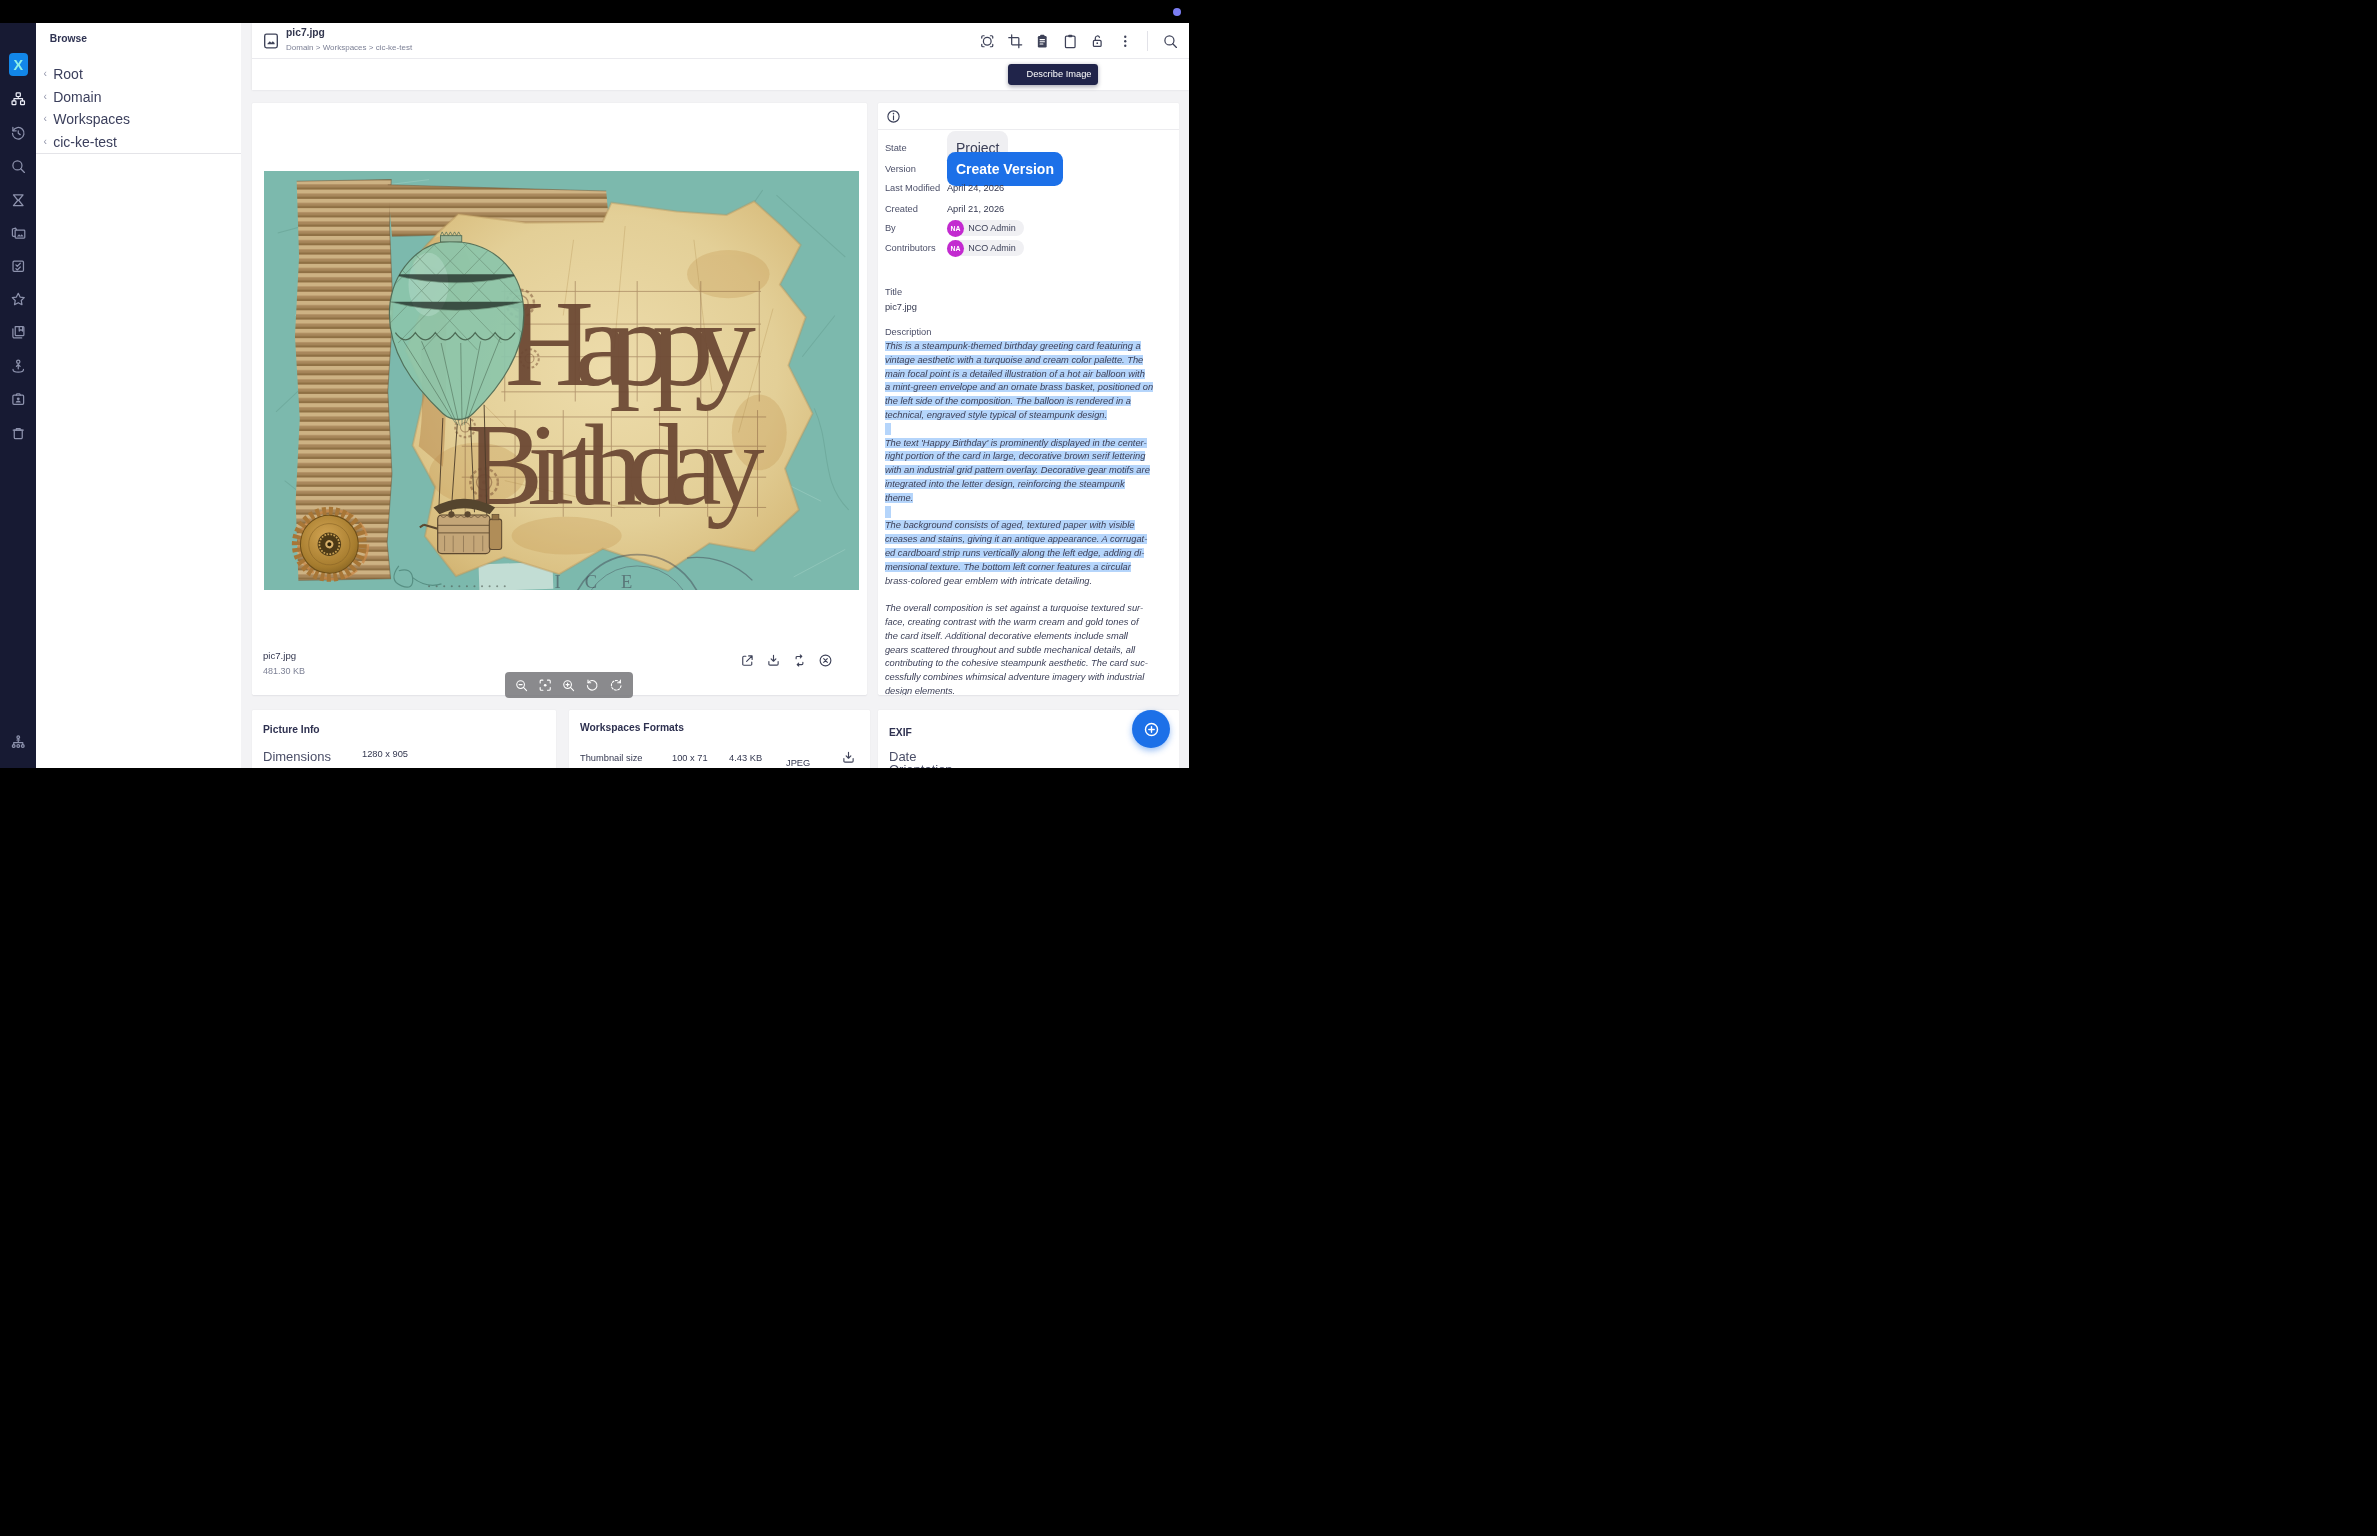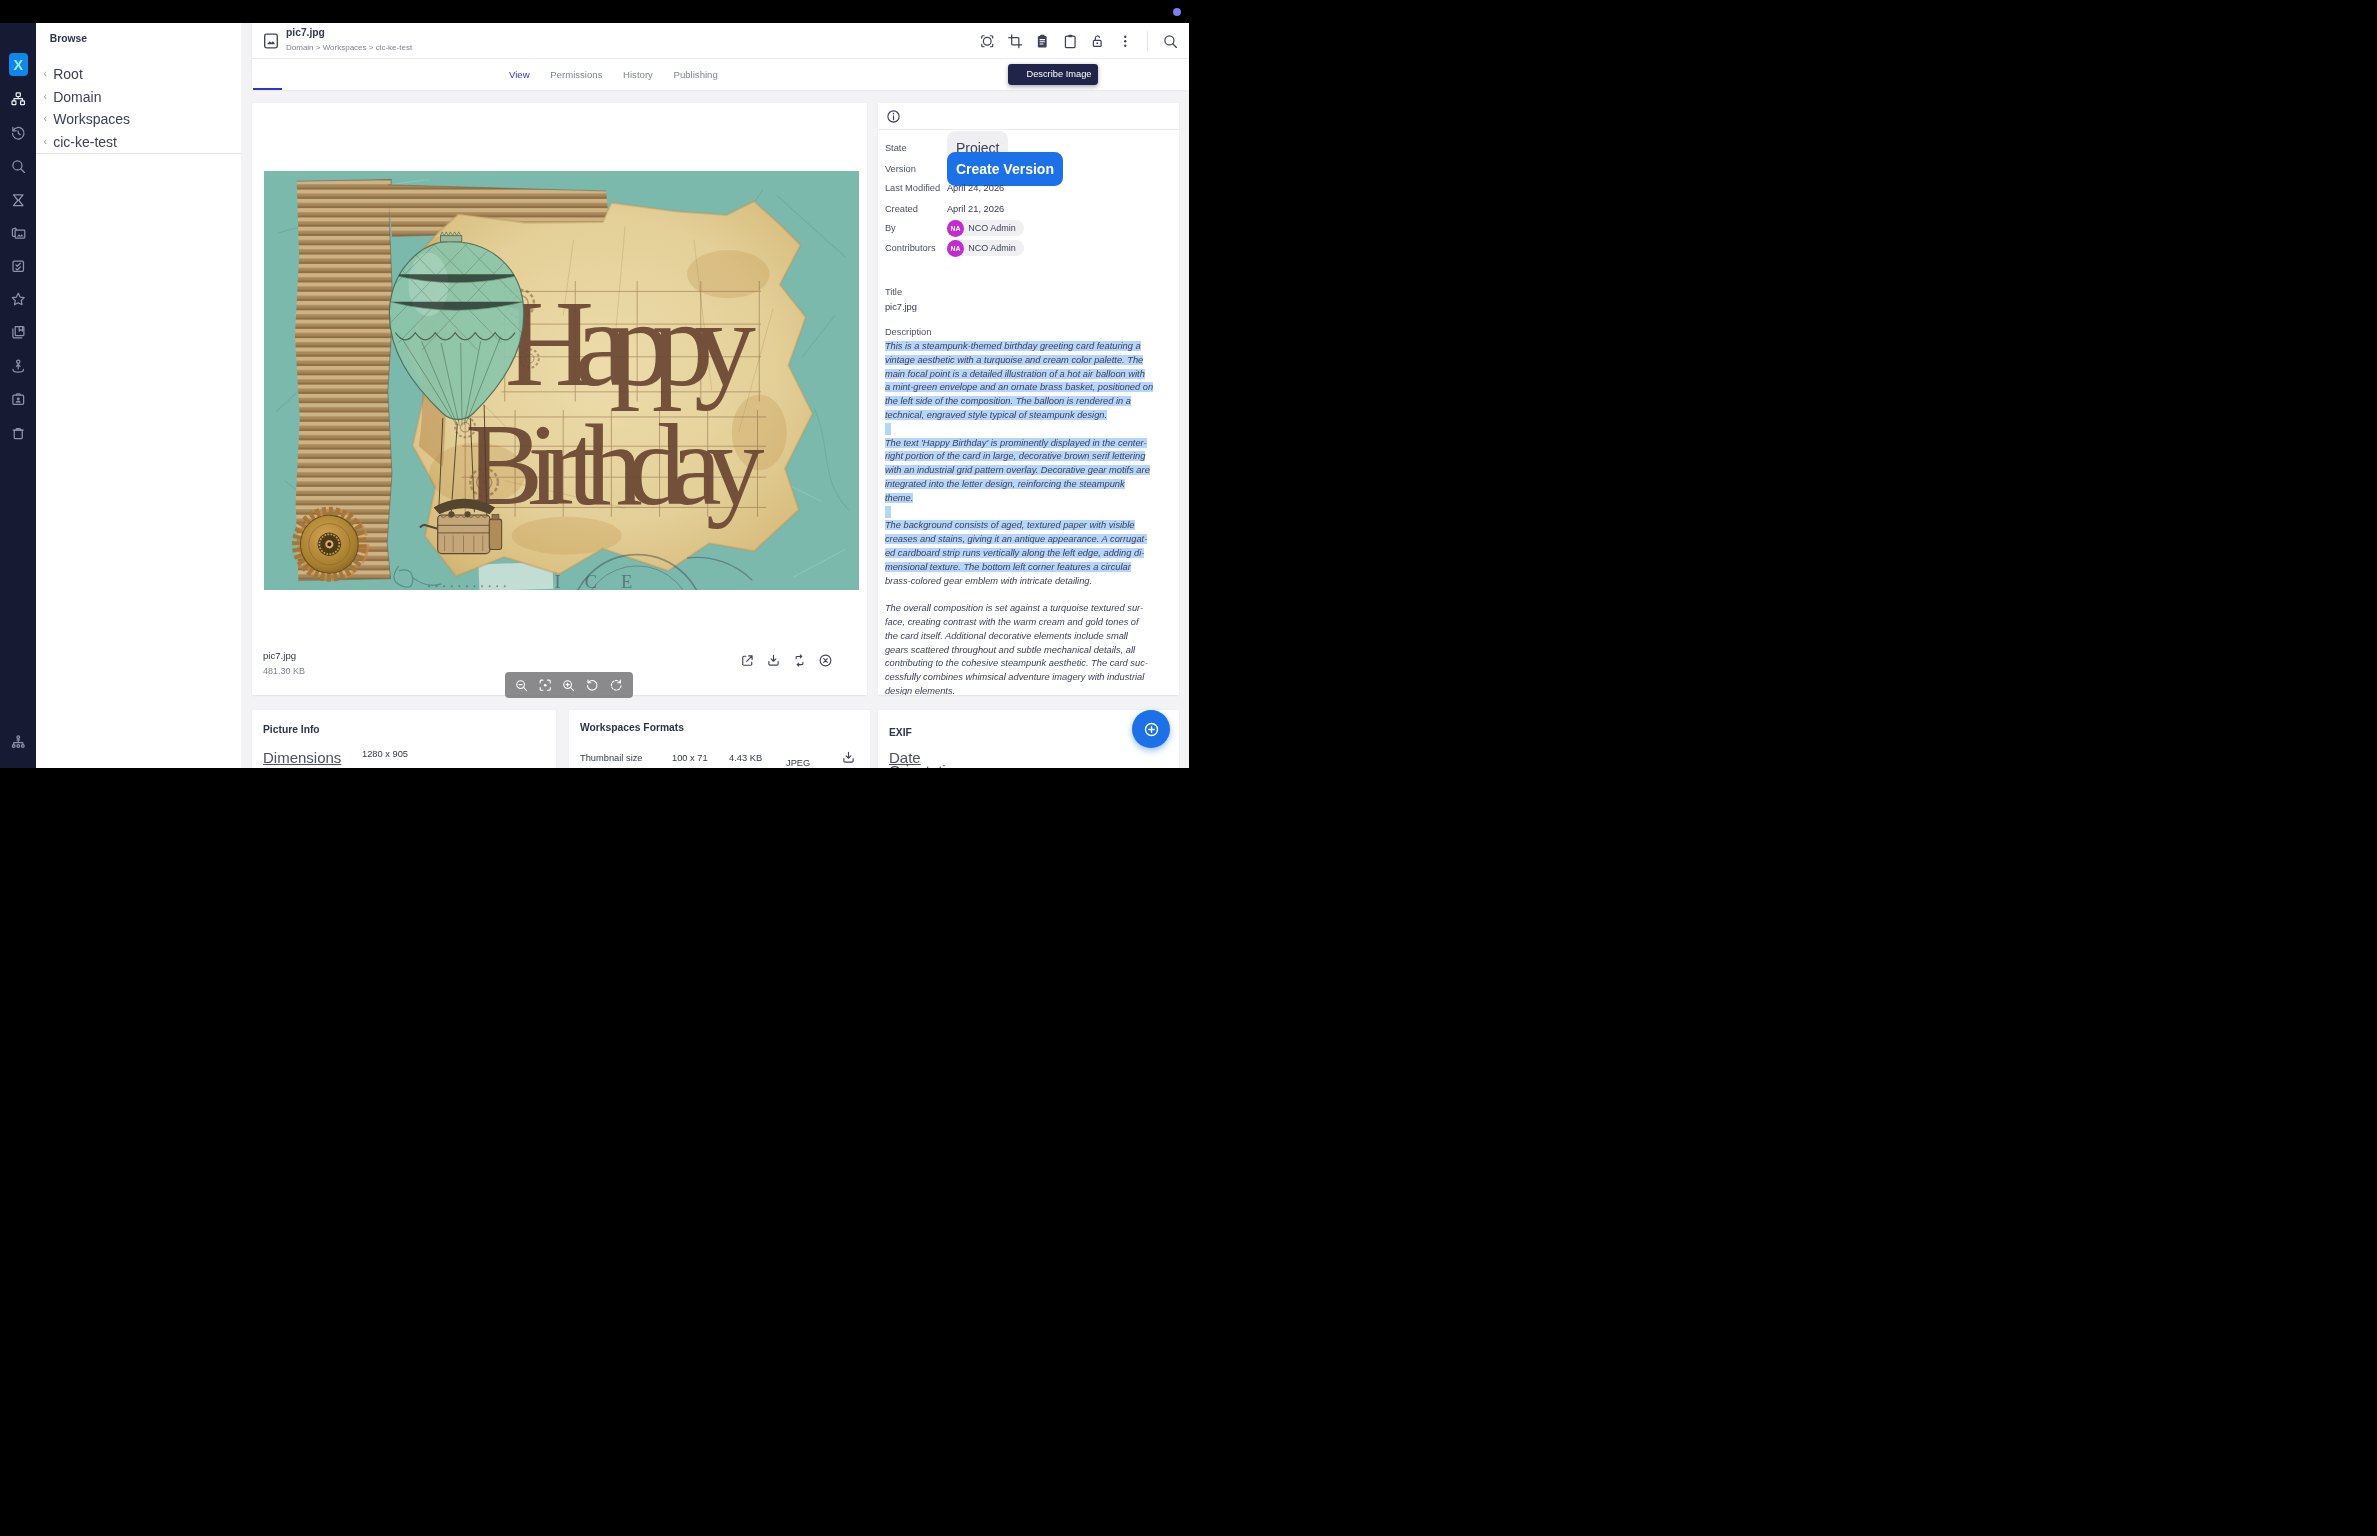--- a/index.html
+++ b/index.html
@@ -87,21 +87,21 @@
   .dline{height:13.8px;line-height:13.8px;font-size:9.3px;color:#3d4159;white-space:nowrap;}
   .dline .sel{background:#b5d5fb;}
   .dline .sel.empty{display:inline-block;width:6.2px;height:11.7px;vertical-align:middle;}
 
   
   .bcard{background:#fff;border-radius:1.4px;box-shadow:0 0.7px 1.4px rgba(40,40,60,.08);}
   #picinfo{left:252px;top:710px;width:304px;height:110px;}
   #addfmt{left:569px;top:710px;width:301px;height:110px;}
   #exif{left:878px;top:710px;width:301px;height:110px;}
   .bheading{position:absolute;left:11px;top:13.8px;font-size:10.3px;font-weight:700;color:#2e3150;}
-  .kv-label{position:absolute;left:11px;font-size:15px;color:#4b4f68;text-decoration:underline;}
+  .kv-label{position:absolute;left:11px;font-size:13px;color:#4b4f68;}
   .kv-value{position:absolute;left:110px;font-size:9.3px;color:#33374f;}
   .af-cell{position:absolute;font-size:9.3px;color:#33374f;}
   #af-dl{position:absolute;left:272px;top:40px;width:15px;height:15px;color:#3e4258;cursor:pointer;}
   #fab{left:1132px;top:710px;width:38px;height:38px;border-radius:50%;background:#1c70e8;
        color:#fff;display:flex;align-items:center;justify-content:center;
        box-shadow:0 2.8px 6.9px rgba(28,112,232,.45);cursor:pointer;z-index:6;}
   #fab .icon{width:19px;height:19px;}
 </style>
 </head>
 <body>
@@ -284,27 +284,20 @@
         </span>
         <div class="hdr-div"></div>
         <span class="icon hdr-ico">
           <svg viewBox="0 0 24 24">
             <circle cx="10.8" cy="10.8" r="6.6"></circle>
             <path d="M15.6 15.6L21 21"></path>
           </svg>
         </span>
       </div>
     <div id="hdr-divider"></div>
-    <div id="tabs">
-      <div id="tab-underline"></div>
-    <span class="tab active">View</span>
-        <span class="tab">Permissions</span>
-        <span class="tab">History</span>
-        <span class="tab">Publishing</span>
-      </div>
   </div>
   <div class="abs" id="describe-btn">Describe Image</div>
 
   <div class="abs" id="viewer">
     <div id="card-image">
 
       <svg viewBox="0 0 1730 1218" width="595" height="419" preserveAspectRatio="none">
         <defs>
           <pattern id="corr" width="20" height="27" patternUnits="userSpaceOnUse">
             <rect width="20" height="27" fill="#bf9f6e"></rect>

